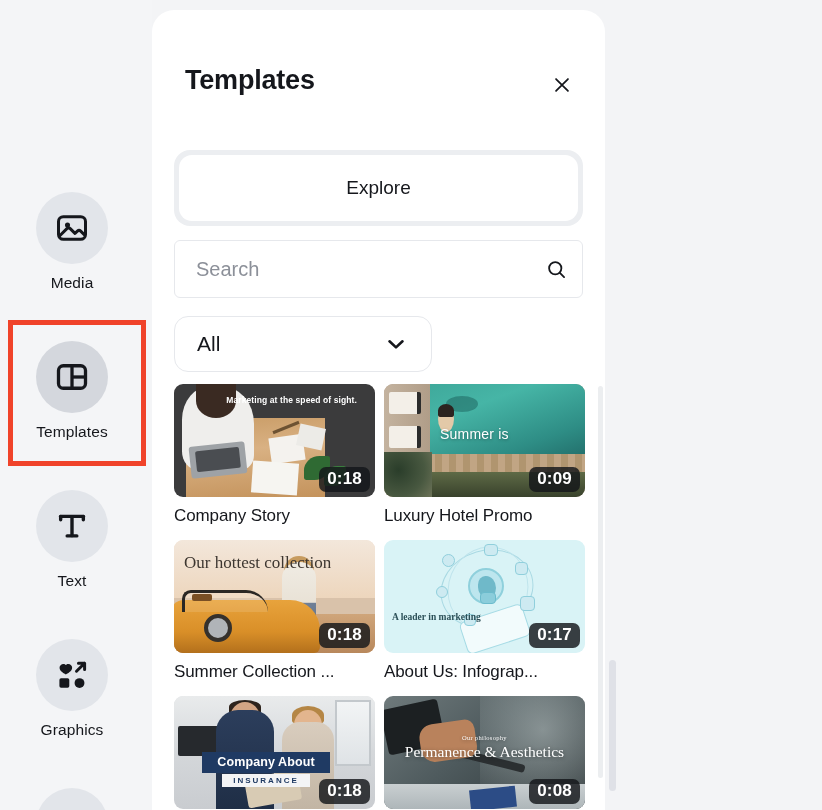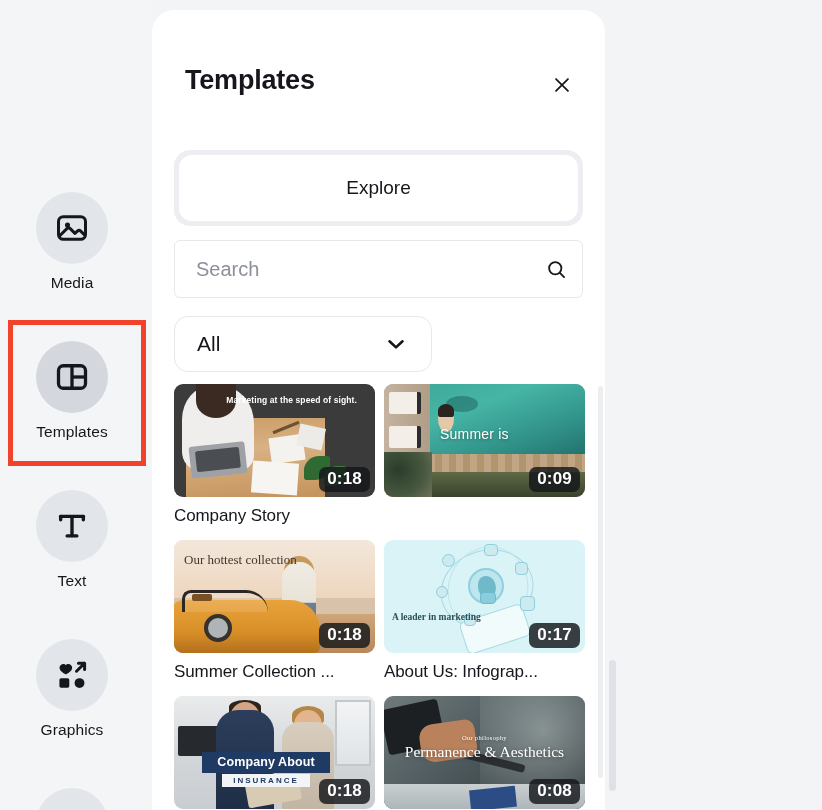--- a/index.html
+++ b/index.html
@@ -282,21 +282,21 @@
     border-top:3px solid #2a2724; border-left:3px solid #2a2724;
     border-radius:16px 40px 0 0;
     background:rgba(255,255,255,.12);
   }
   .t3 .wheel { position:absolute; left:30px; top:74px; width:28px; height:28px; border-radius:50%; border:4px solid #35312c; background:#b0b4b8; }
   .t3 .mirror { position:absolute; left:18px; top:54px; width:20px; height:7px; background:#7a4f24; border-radius:2px; }
   .t3 .woman { position:absolute; left:108px; top:22px; width:34px; height:84px; background:linear-gradient(180deg,#f0ece4 0%,#e9e2d6 48%, #6f7f96 49%, #5d6b80 100%); border-radius:16px 16px 6px 6px; }
   .t3 .woman-hair { position:absolute; left:110px; top:16px; width:30px; height:30px; background:#c79b5e; border-radius:50% 50% 40% 40%; }
   .t3 .ovl {
     position:absolute; left:10px; top:12px;
-    color:#3d3630; font-size:13px; line-height:1.25;
+    color:#3d3630; font-size:17px; line-height:1.25;
     font-family:"Liberation Serif", serif;
   }
 
   
   .t4 { background: #d9f3f6; }
   .t4 .globe {
     position:absolute; left:84px; top:28px; width:36px; height:36px;
     border-radius:50%; background:#bde6ee; border:2px solid #8fd0dc;
   }
   .t4 .globe:after {
@@ -517,20 +517,21 @@
                 <div class="chair1"></div>
                 <div class="chair2"></div>
                 <div class="plant"></div>
               <div class="shadow"></div>
                 <div class="swimmer"></div>
                 <div class="swimmer-hair"></div>
             </div>
             <div class="ovl">Summer is</div>
             <div class="duration">0:09</div>
           </div>
+          <div class="card-title">Luxury Hotel Promo</div>
         </div>
 
         <div class="card">
           <div class="thumb t3">
             <div class="thumb-inner">
               <div class="sky"></div>
                 <div class="sea"></div>
                 <div class="sand"></div>
               <div class="woman-hair"></div>
                 <div class="woman"></div>

